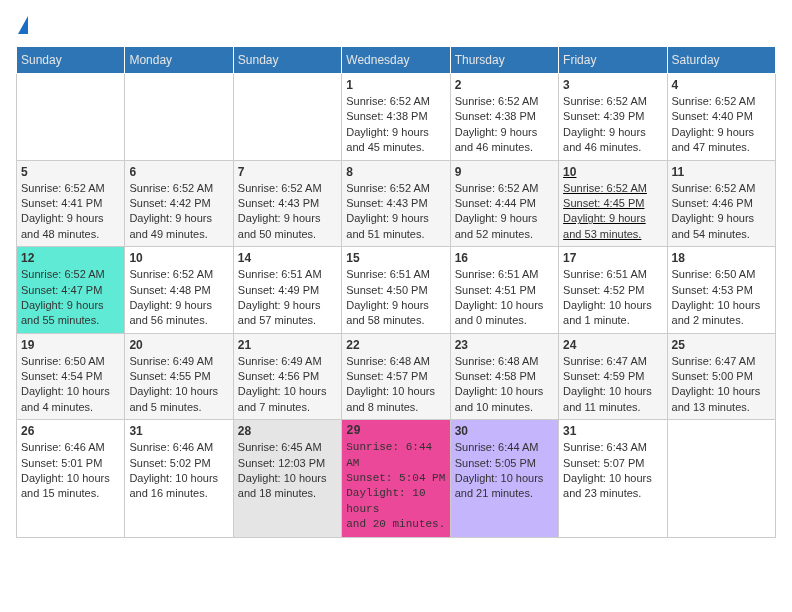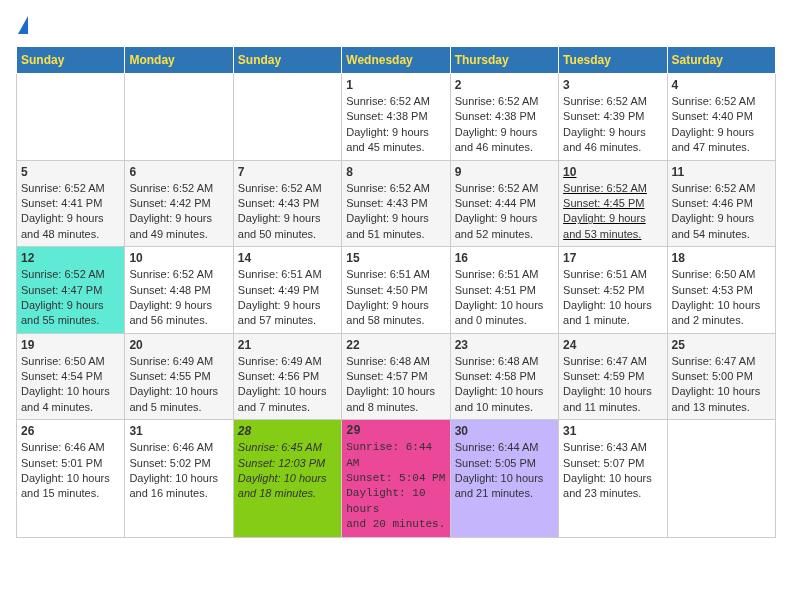--- a/index.html
+++ b/index.html
@@ -54,24 +54,24 @@
       font-size: 15px;
       color: #555;
     }
     .calendar {
       width: 100%;
       border-collapse: collapse;
       font-size: 11px;
     }
     .calendar th {
       background: #2e75b6;
-      color: #fde047;
+      color: #e5e5e5;
       padding: 6px 4px;
       text-align: left;
-      font-weight: bold;
+      font-weight: normal;
       font-size: 12px;
       border: 1px solid #fff;
     }
     .calendar td {
       border: 1px solid #ccc;
       vertical-align: top;
       padding: 4px;
       width: calc(100% / 7);
       min-height: 80px;
       background: #fff;
@@ -114,21 +114,21 @@
 </div>
 
 <table class="calendar">
   <thead>
     <tr>
     <th>Sunday</th>
         <th>Monday</th>
         <th>Sunday</th>
         <th>Wednesday</th>
         <th>Thursday</th>
-        <th>Tuesday</th>
+        <th>Friday</th>
         <th>Saturday</th>
       </tr>
   </thead>
   <tbody id="calendar-body">
   <tr>
         <td class="empty-cell"></td>
         <td class="empty-cell"></td>
         <td class="empty-cell"></td>
         <td style="background: rgb(255, 255, 255);">
           <div class="day-num">1</div>
@@ -320,21 +320,21 @@
 Daylight: 10 hours
 and 15 minutes.</div>
         </td>
         <td style="background: rgb(255, 255, 255);">
           <div class="day-num">31</div>
           <div class="day-info" style="white-space: pre-line;">Sunrise: 6:46 AM
 Sunset: 5:02 PM
 Daylight: 10 hours
 and 16 minutes.</div>
         </td>
-        <td style="background: #84cc16; font-style: italic;">
+        <td style="background: #e5e5e5;">
           <div class="day-num">28</div>
           <div class="day-info" style="white-space: pre-line;">Sunrise: 6:45 AM
 Sunset: 12:03 PM
 Daylight: 10 hours
 and 18 minutes.</div>
         </td>
         <td style="background: #ec4899; font-family: Liberation Mono, monospace;">
           <div class="day-num">29</div>
           <div class="day-info" style="white-space: pre-line;">Sunrise: 6:44 AM
 Sunset: 5:04 PM

